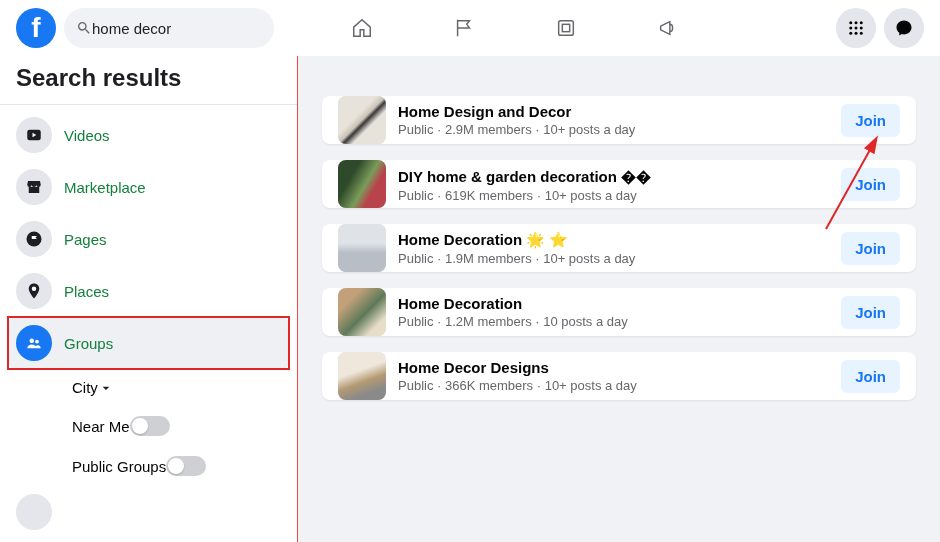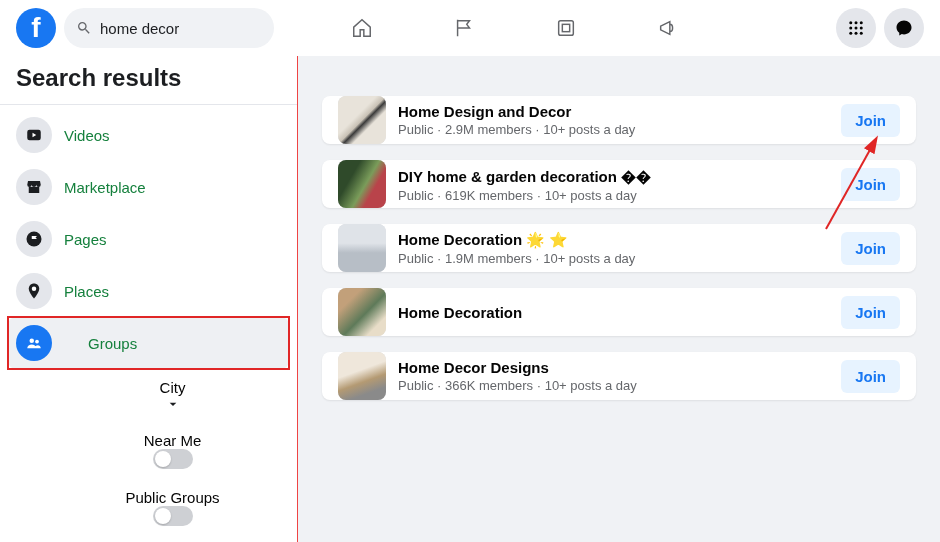--- a/index.html
+++ b/index.html
@@ -36,21 +36,20 @@
       width: 210px;
       height: 40px;
       background: #f0f2f5;
       border-radius: 50px;
       display: flex;
       align-items: center;
       padding: 0 12px;
     }
     .search-box svg { width: 16px; height: 16px; fill: #65676b; }
     .search-box span {
-      margin-left: 8px;
       color: #1c1e21;
       font-size: 15px;
     }
     .nav-center {
       display: flex;
       gap: 78px;
       position: absolute;
       left: 350px;
       top: 0;
       height: 56px;
@@ -101,21 +100,21 @@
       padding: 4px 8px;
     }
     .filter-item {
       display: flex;
       align-items: center;
       padding: 8px 8px;
       border-radius: 8px;
       cursor: pointer;
       position: relative;
     }
-    .filter-item.active { background: #eef0f3; gap: 24px; }
+    .filter-item.active { background: #eef0f3; }
     .filter-icon {
       width: 36px; height: 36px;
       border-radius: 50%;
       background: #e4e6eb;
       display: flex;
       align-items: center; justify-content: center;
       margin-right: 12px;
       flex-shrink: 0;
     }
     .filter-icon svg { width: 18px; height: 18px; fill: #1c1e21; }
@@ -136,21 +135,20 @@
       padding: 0 8px 0 56px;
     }
     .sub-filter {
       display: flex;
       align-items: center;
       justify-content: flex-start;
       padding: 10px 8px;
       font-size: 15px;
       color: #050505;
       cursor: pointer;
-      flex-direction: column;
     }
     .sub-filter svg.chev { width: 16px; height: 16px; fill: #1c1e21; }
     .toggle {
       width: 40px; height: 20px;
       background: #ced0d4;
       border-radius: 10px;
       position: relative;
     }
     .toggle::after {
       content: '';
@@ -378,20 +376,21 @@
       <div class="card-sub">Public · 1.9M members · 10+ posts a day</div>
     </div>
     <button class="join-btn">Join</button>
       </div>
       <div class="card">
     <div class="thumb">
           <div class="t4"></div>
         </div>
     <div class="card-mid">
       <div class="card-title">Home Decoration</div>
+      <div class="card-sub">Public · 1.2M members · 10 posts a day</div>
     </div>
     <button class="join-btn">Join</button>
       </div>
       <div class="card">
     <div class="thumb">
           <div class="t5"></div>
         </div>
     <div class="card-mid">
       <div class="card-title">Home Decor Designs</div>
       <div class="card-sub">Public · 366K members · 10+ posts a day</div>

